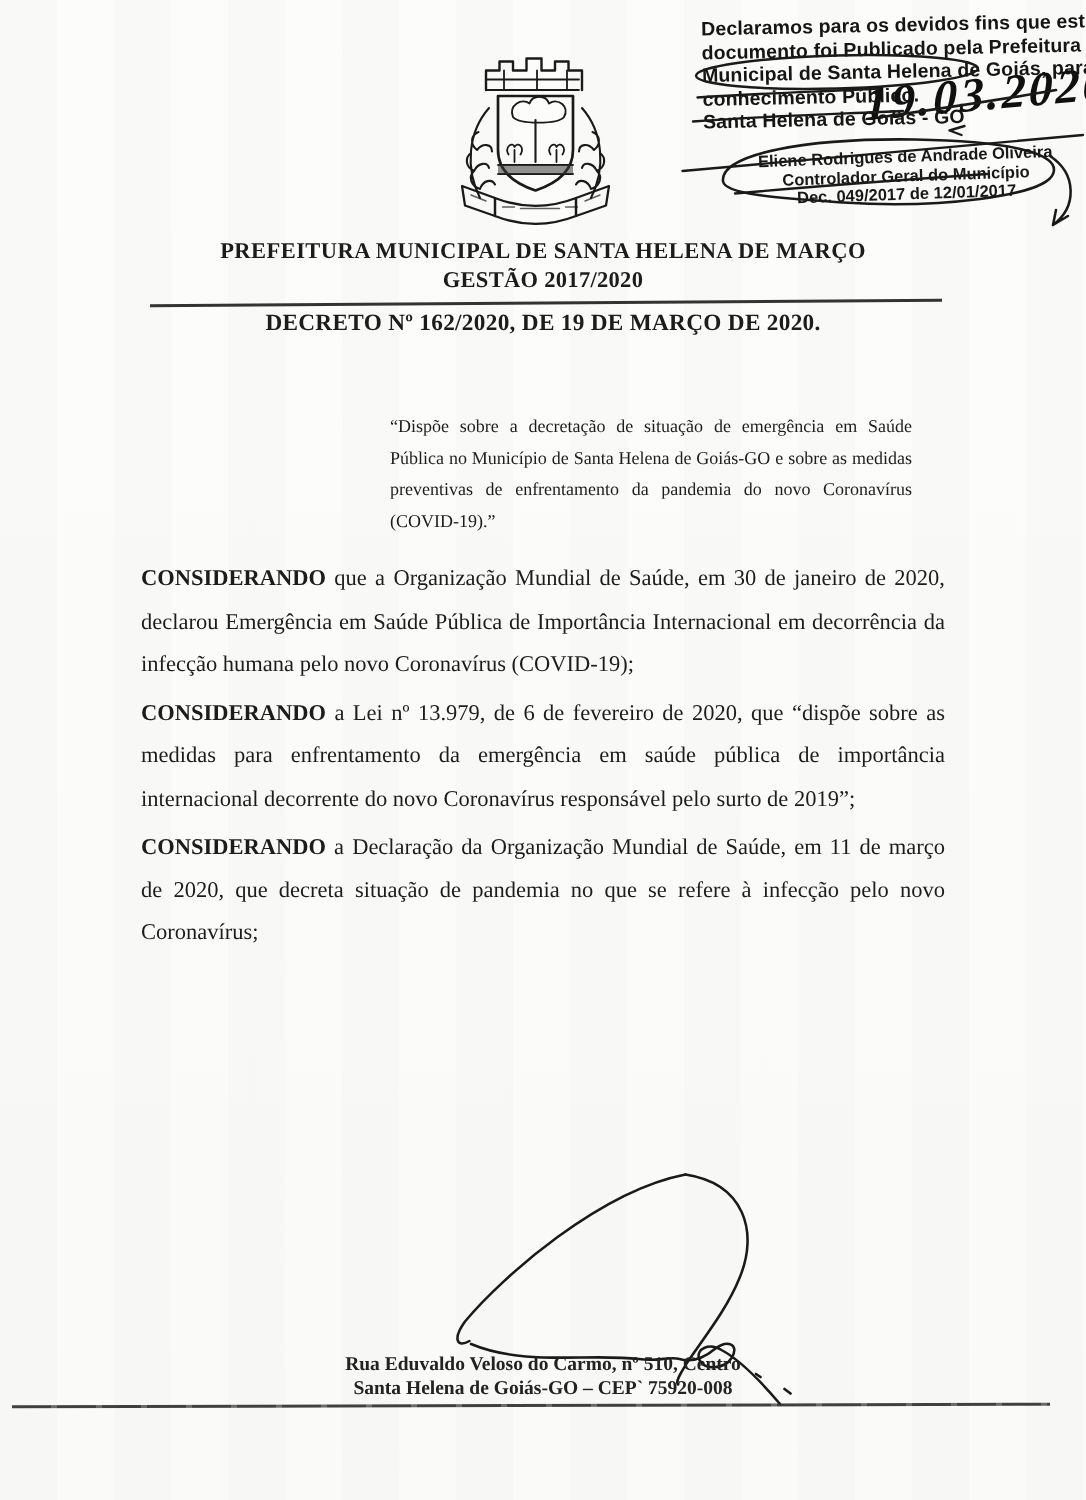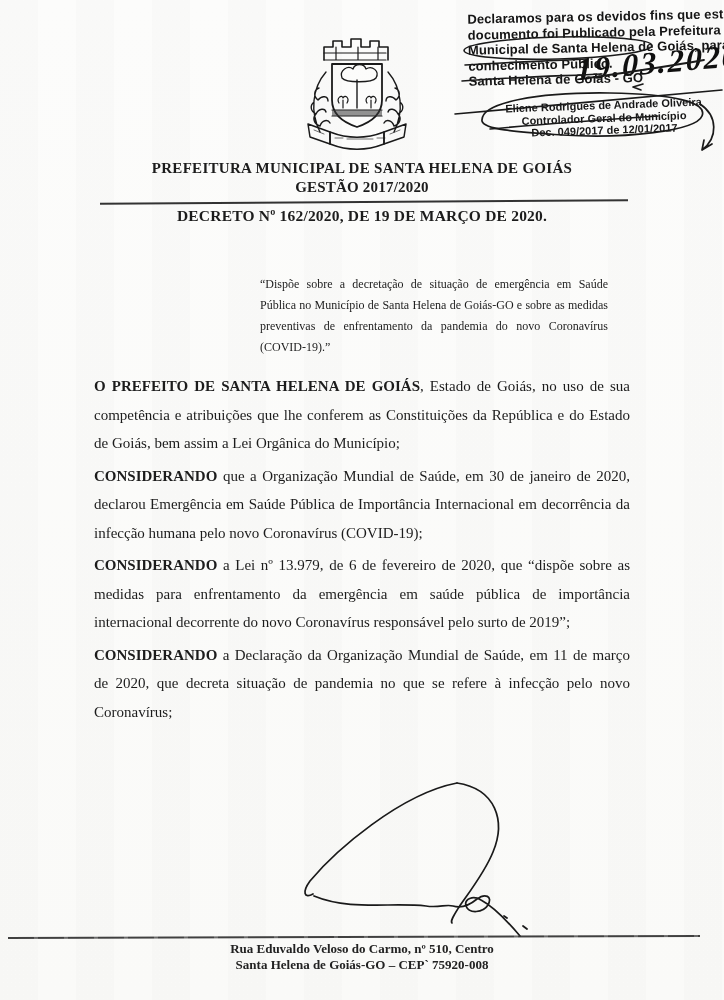--- a/index.html
+++ b/index.html
@@ -73,21 +73,21 @@
   .doc-body .lead{font-weight:bold;}
   
   .flourish{position:absolute;left:280px;top:776px;}
   
   .rule-bottom{
     position:absolute;left:8px;top:936px;width:692px;height:2px;
     background:repeating-linear-gradient(90deg,#2c2c2c 0 26px,#5a5a5a 26px 30px);
     transform:rotate(-0.15deg);opacity:.9;
   }
   .footer{
-    position:absolute;left:0;top:941px;width:724px;text-align:center;
+    position:absolute;left:0;top:901px;width:724px;text-align:center;
     font-size:13px;line-height:16px;font-weight:600;color:#222;
   }
   svg{display:block;}
   .ink{stroke:#1a1a1a;fill:none;stroke-linecap:round;stroke-linejoin:round;}
 </style>
 </head>
 <body>
 
 <div class="page">
 
@@ -141,32 +141,31 @@
       <path class="ink" stroke-width="1.8" d="M168,78 C 210,72 250,66 284,60"></path>
       <path class="ink" stroke-width="1.6" d="M35,114 C 120,106 220,98 302,90"></path>
       <path class="ink" stroke-width="1.6" d="M70,129 C 125,124 180,120 238,116"></path>
       <path class="ink" stroke-width="1.7" d="M62,121 C 60,102 120,92 190,93 C 252,94 288,102 282,116 C 276,131 205,139 142,135 C 100,132 64,130 62,121"></path>
       <path class="ink" stroke-width="1.7" d="M280,104 C 298,116 298,138 282,150 M282,150 l10,-6 m-10,6 l2,-10"></path>
       <path class="ink" stroke-width="1.6" d="M213,87 l10,-3 m-10,3 l8,3"></path>
     </svg>
   </span>
 
   <div class="header">
-    <div class="title">PREFEITURA MUNICIPAL DE SANTA HELENA DE GOIÁS</div>
+    <div class="title">PREFEITURA MUNICIPAL DE SANTA HELENA DE MARÇO</div>
     <div class="subtitle">GESTÃO 2017/2020</div>
   </div>
 
   <div class="rule-top"></div>
 
   <div class="decree-title">DECRETO Nº 162/2020, DE 19 DE MARÇO DE 2020.</div>
 
   <div class="ementa">“Dispõe sobre a decretação de situação de emergência em Saúde Pública no Município de Santa Helena de Goiás-GO e sobre as medidas preventivas de enfrentamento da pandemia do novo Coronavírus (COVID-19).”</div>
 
   <div class="doc-body">
-    <p><span class="lead">O PREFEITO DE SANTA HELENA DE GOIÁS</span><span>, Estado de Goiás, no uso de sua competência e atribuições que lhe conferem as Constituições da República e do Estado de Goiás, bem assim a Lei Orgânica do Município;</span></p>
     <p><span class="lead">CONSIDERANDO</span><span> que a Organização Mundial de Saúde, em 30 de janeiro de 2020, declarou Emergência em Saúde Pública de Importância Internacional em decorrência da infecção humana pelo novo Coronavírus (COVID-19);</span></p>
     <p><span class="lead">CONSIDERANDO</span><span> a Lei nº 13.979, de 6 de fevereiro de 2020, que “dispõe sobre as medidas para enfrentamento da emergência em saúde pública de importância internacional decorrente do novo Coronavírus responsável pelo surto de 2019”;</span></p>
     <p><span class="lead">CONSIDERANDO</span><span> a Declaração da Organização Mundial de Saúde, em 11 de março de 2020, que decreta situação de pandemia no que se refere à infecção pelo novo Coronavírus;</span></p>
   </div>
 
   <span class="flourish">
     <svg width="290" height="164" viewBox="0 0 290 164">
       <path class="ink" stroke-width="1.7" d="M177,7 C 120,18 55,75 30,105 C 22,116 24,123 33,118"></path>
       <path class="ink" stroke-width="1.7" d="M177,7 C 216,13 226,45 213,76 C 205,96 190,115 179,131 C 174,139 170,145 172,147"></path>
       <path class="ink" stroke-width="1.7" d="M34,120 C 70,135 112,126 146,130 C 159,132 166,128 173,130 C 183,133 191,128 197,123 C 205,117 213,120 208,129 C 203,137 189,138 186,130 C 184,123 193,119 201,124 C 214,131 229,147 240,160"></path>

